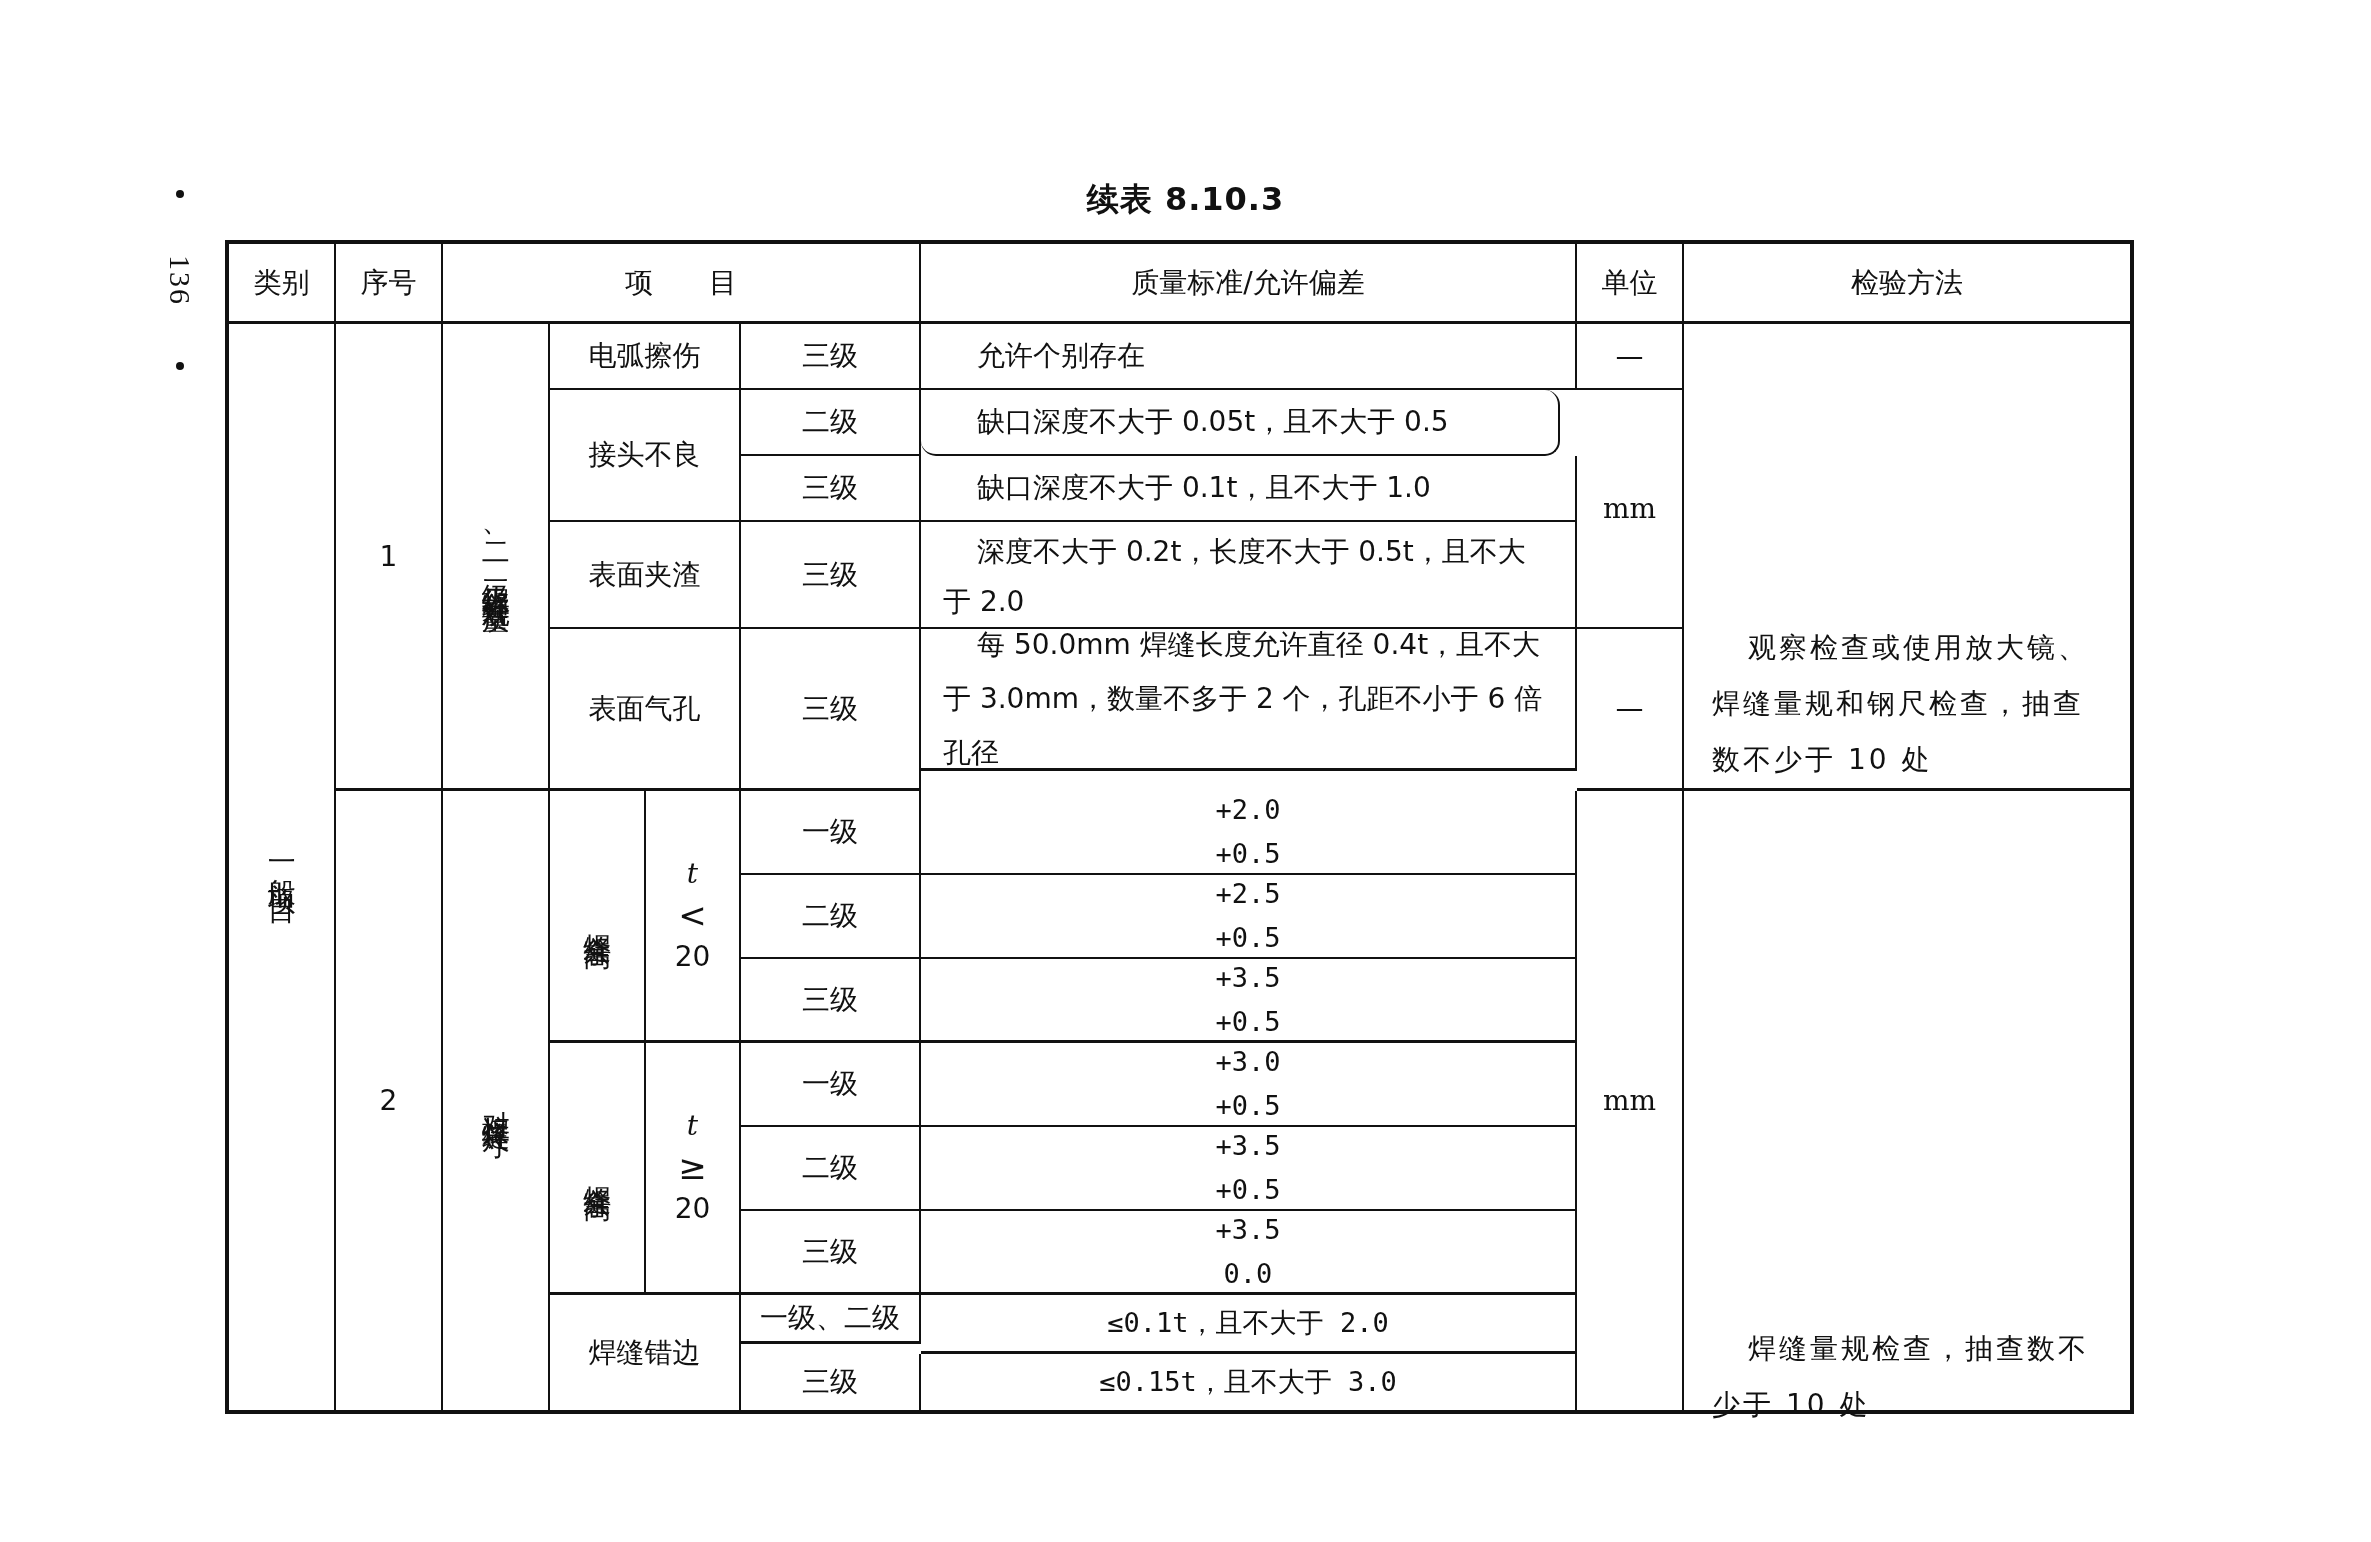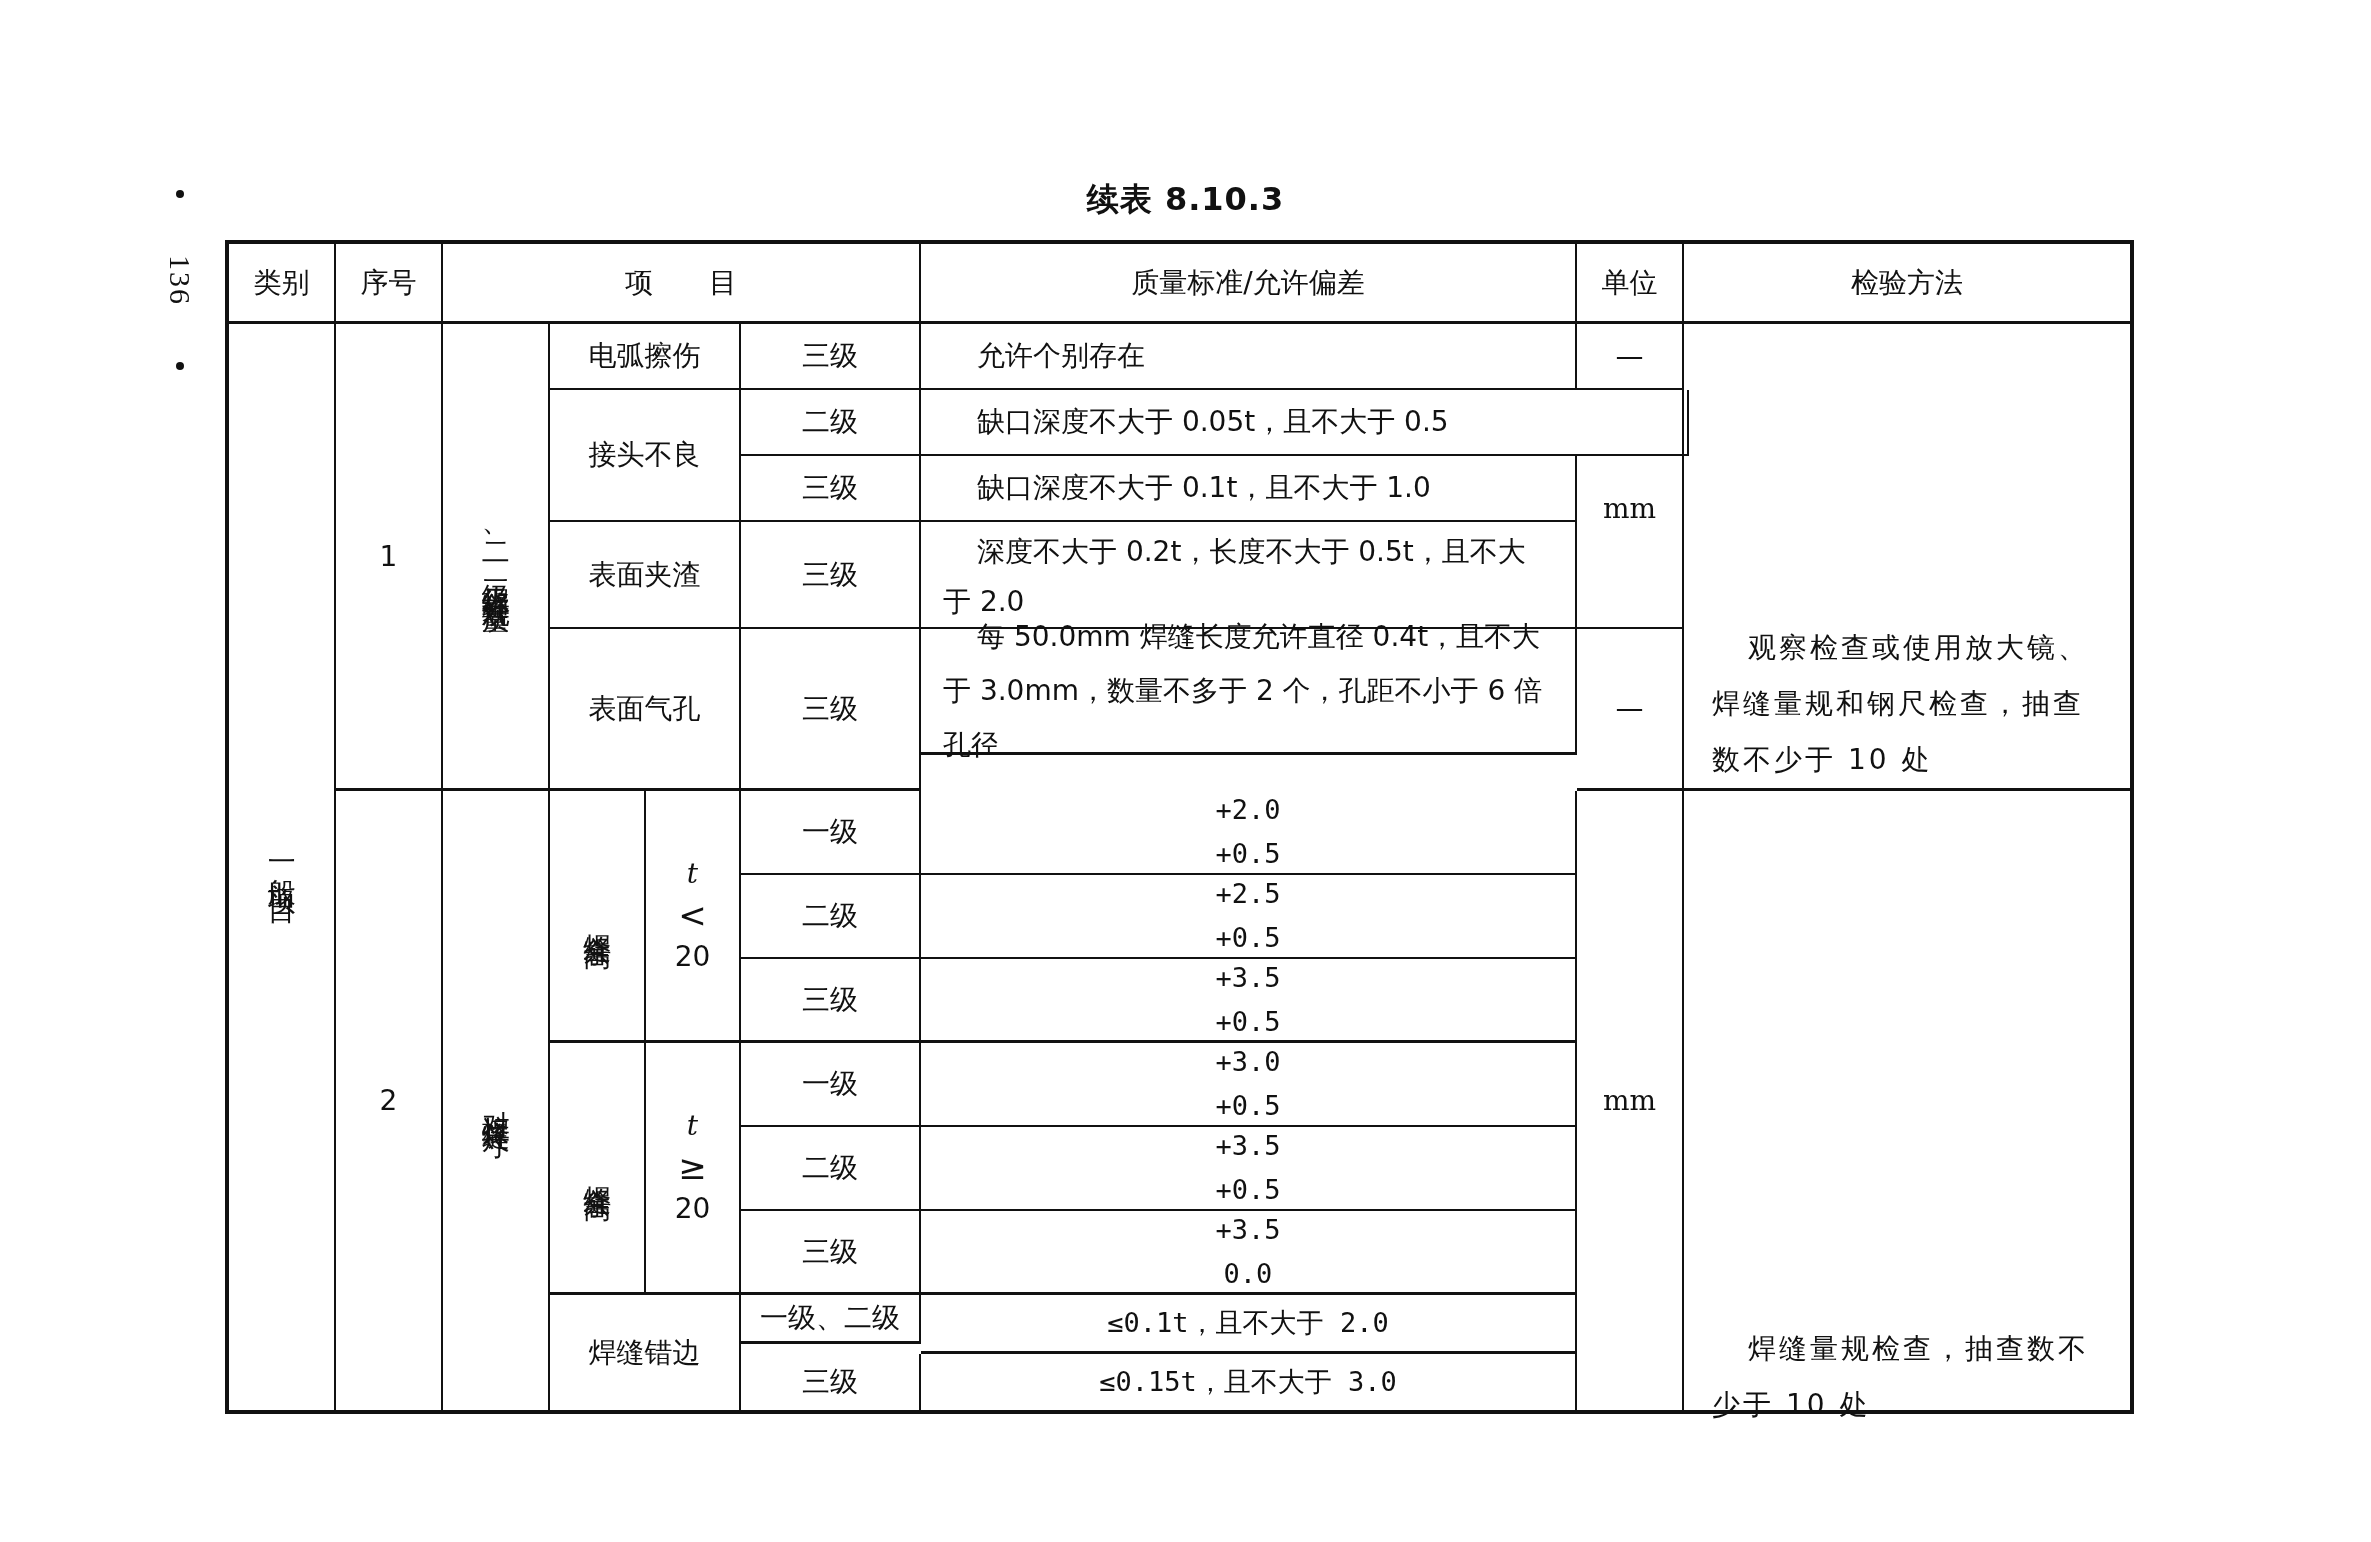--- a/index.html
+++ b/index.html
@@ -69,35 +69,35 @@
     <span class="vert">二、三级焊缝外观质量</span>
   </div>
 
   <div class="cell" style="left:321px;top:80px;width:191px;height:66px;">电弧擦伤</div>
   <div class="cell" style="left:512px;top:80px;width:180px;height:66px;">三级</div>
   <div class="cell left" style="left:692px;top:80px;width:656px;height:66px;padding-left:56px;">允许个别存在</div>
   <div class="cell" style="left:1348px;top:80px;width:107px;height:66px;">—</div>
 
   <div class="cell" style="left:321px;top:146px;width:191px;height:132px;">接头不良</div>
   <div class="cell" style="left:512px;top:146px;width:180px;height:66px;">二级</div>
-  <div class="cell left mono" style="left:692px;top:146px;width:768px;height:66px;padding-left:56px;font-family:'DejaVu Sans',sans-serif;font-size:28px;">缺口深度不大于 0.05t，且不大于 0.5</div>
+  <div class="cell left mono" style="left:692px;top:146px;width:639px;height:66px;padding-left:56px;font-family:'DejaVu Sans',sans-serif;font-size:28px;border-radius:15px;">缺口深度不大于 0.05t，且不大于 0.5</div>
   <div class="cell" style="left:512px;top:212px;width:180px;height:66px;">三级</div>
   <div class="cell left" style="left:692px;top:212px;width:656px;height:66px;padding-left:56px;">缺口深度不大于 0.1t，且不大于 1.0</div>
 
   <div class="cell" style="left:321px;top:278px;width:191px;height:107px;">表面夹渣</div>
   <div class="cell" style="left:512px;top:278px;width:180px;height:107px;">三级</div>
   <div class="cell left" style="left:692px;top:278px;width:656px;height:107px;padding:0 22px;align-items:flex-end;">
     <span style="text-indent:34px;display:block;line-height:50px;">深度不大于 0.2t，长度不大于 0.5t，且不大于 2.0</span>
   </div>
 
   <div class="cell" style="left:1348px;top:146px;width:107px;height:239px;font-family:'DejaVu Serif',serif;">mm</div>
 
   <div class="cell thick-b" style="left:321px;top:385px;width:191px;height:162px;">表面气孔</div>
   <div class="cell thick-b" style="left:512px;top:385px;width:180px;height:162px;">三级</div>
-  <div class="cell left thick-b" style="left:692px;top:385px;width:656px;height:126px;padding:0 22px;">
+  <div class="cell left thick-b" style="left:692px;top:385px;width:656px;height:142px;padding:0 22px;">
     <span style="text-indent:34px;display:block;line-height:54px;">每 50.0mm 焊缝长度允许直径 0.4t，且不大于 3.0mm，数量不多于 2 个，孔距不小于 6 倍孔径</span>
   </div>
   <div class="cell thick-b" style="left:1348px;top:385px;width:107px;height:162px;">—</div>
 
   <div class="cell nob-r thick-b method" style="left:1455px;top:80px;width:446px;height:467px;">
     <span style="display:block;text-indent:36px;margin-top:150px;">观察检查或使用放大镜、焊缝量规和钢尺检查，抽查数不少于 10 处</span>
   </div>
 
   <div class="cell nob-b" style="left:107px;top:547px;width:107px;height:619px;">2</div>
   <div class="cell nob-b" style="left:214px;top:547px;width:107px;height:619px;">

